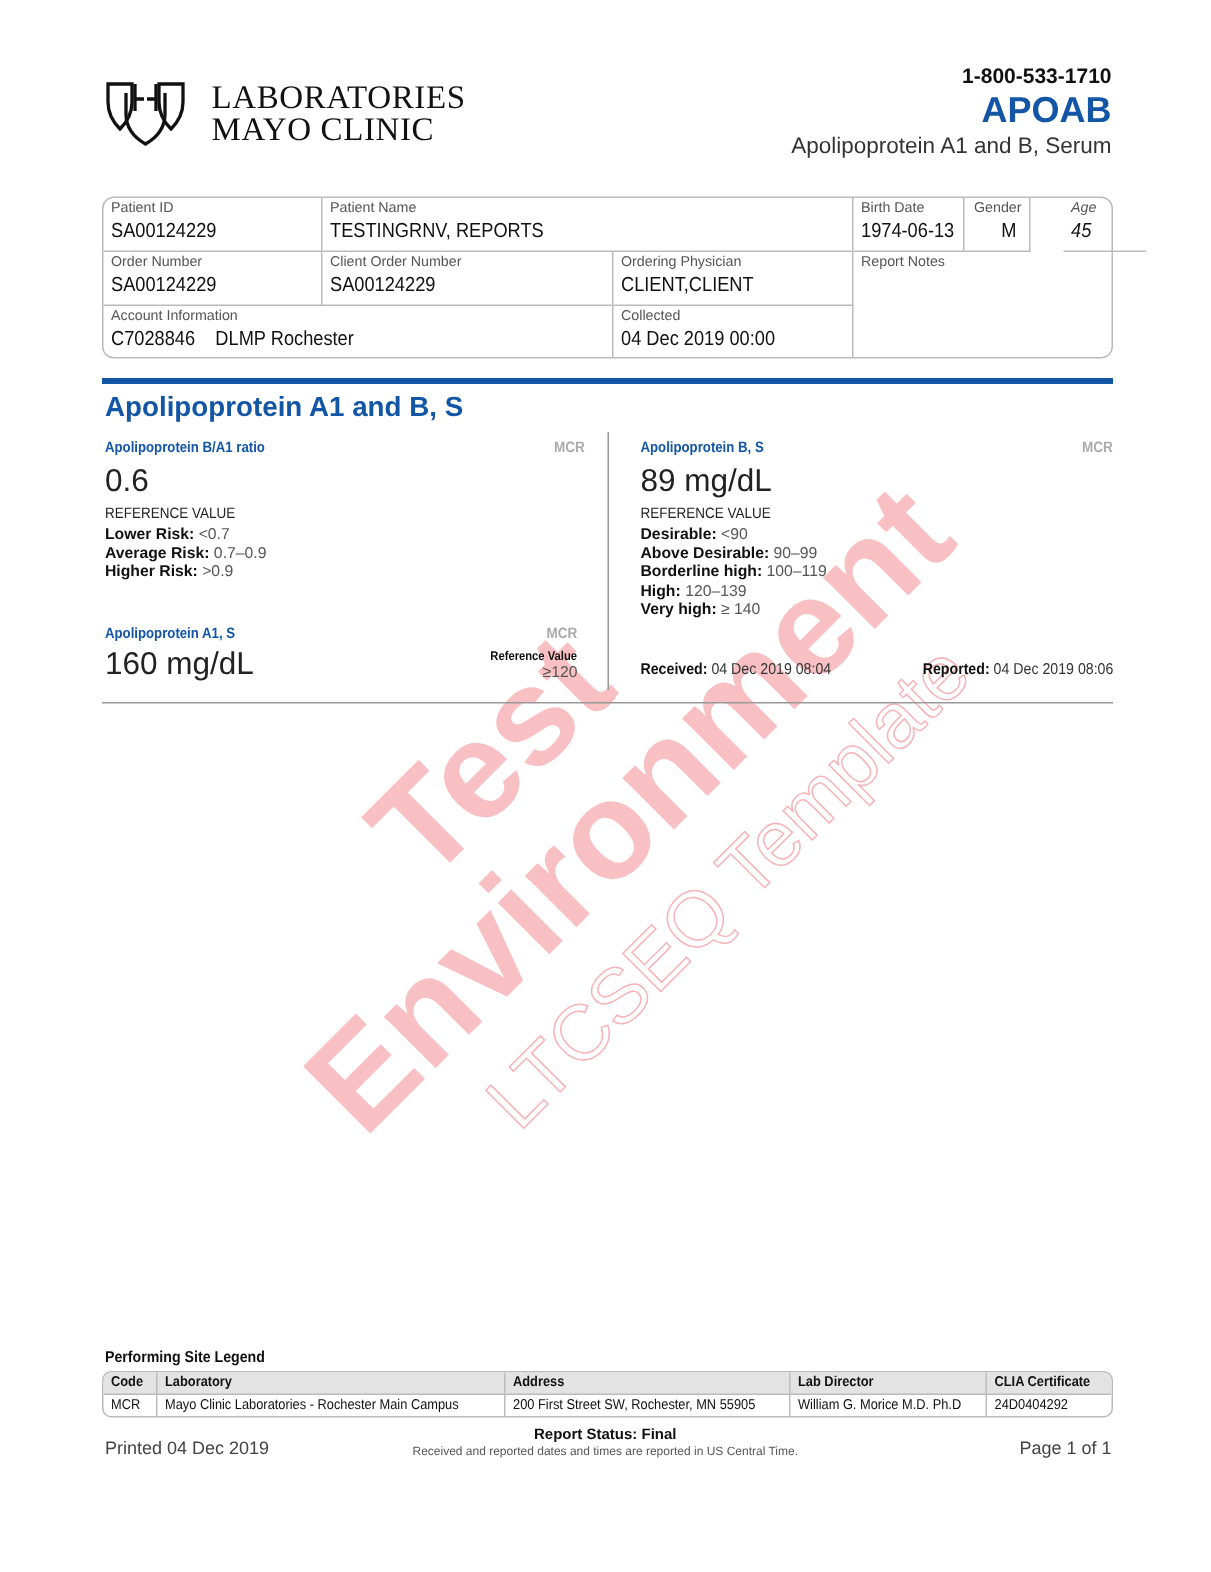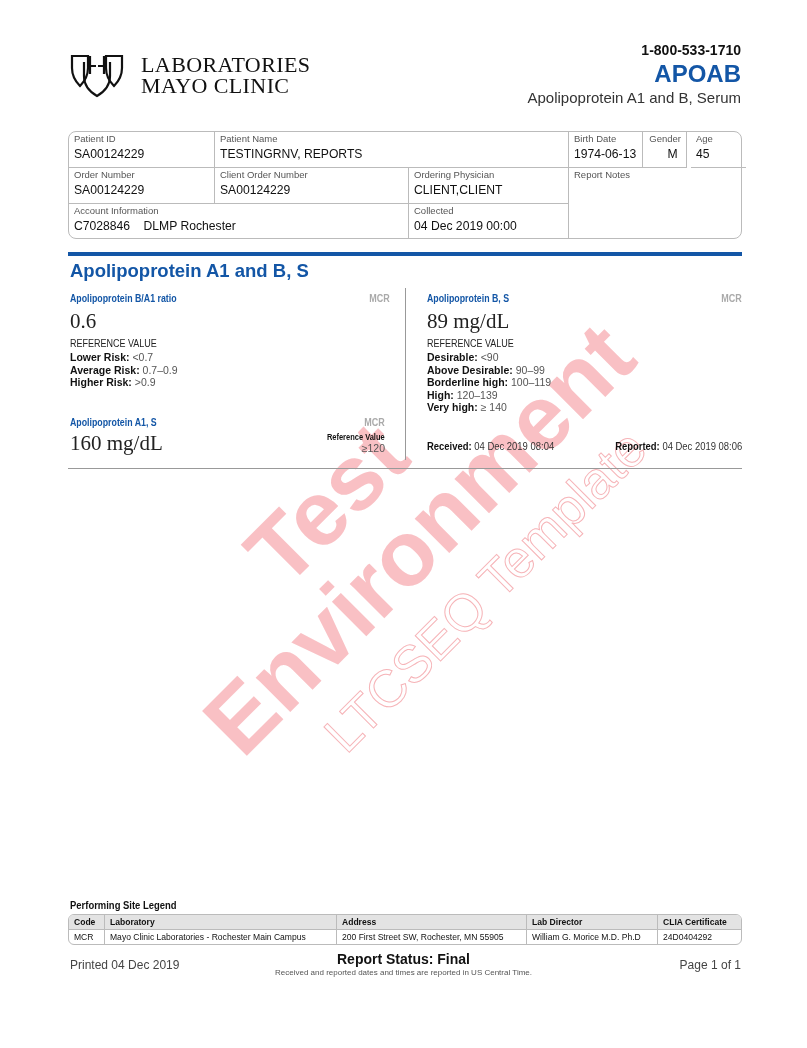--- a/index.html
+++ b/index.html
@@ -18,42 +18,42 @@
   .ptable { position: absolute; left: 68px; top: 131px; width: 674px; height: 108px; border: 1px solid #bbb; border-radius: 8px; }
   .cell { position: absolute; border-color: #bbb; border-style: solid; border-width: 0; padding: 1px 5px; }
   .cell .lbl { font-size: 9.5px; color: #555; line-height: 12px; }
   .cell .val { font-family: "Liberation Sans", sans-serif; font-size: 13.5px; color: #111; margin-top: 1px; transform: scaleX(0.9); transform-origin: left; white-space: nowrap; }
 
   .bluebar { position: absolute; left: 68px; top: 252px; width: 674px; height: 4px; background: #1356a6; }
   .sec-title { position: absolute; left: 70px; top: 260px; font-size: 18.5px; font-weight: bold; color: #1356a6; }
 
   .test-name { font-size: 10px; font-weight: bold; color: #1356a6; transform: scaleX(0.88); transform-origin: left; white-space: nowrap; }
   .mcr { font-size: 10px; font-weight: bold; color: #aaa; position: absolute; transform: scaleX(0.9); transform-origin: right; }
-  .result { font-size: 21px; color: #222; font-family: Liberation Serif, serif; }
+  .result { font-size: 21px; color: #222; }
   .refhdr { font-size: 10px; color: #222; transform: scaleX(0.9); transform-origin: left; white-space: nowrap; }
   .refline { font-size: 10.5px; color: #555; line-height: 12.5px; white-space: nowrap; }
   .refline b { color: #111; }
 
   .vdivider { position: absolute; left: 405px; top: 288px; width: 1px; height: 172px; background: #999; }
   .hline { position: absolute; left: 68px; top: 468px; width: 674px; height: 1px; background: #999; }
 
   .watermark { position: absolute; pointer-events: none; }
 
   .legend-title { position: absolute; left: 70px; top: 899px; font-size: 10.5px; font-weight: bold; color: #111; transform: scaleX(0.9); transform-origin: left; }
   .ltable { position: absolute; left: 68px; top: 914px; width: 674px; height: 31px; border: 1px solid #bbb; border-radius: 6px; overflow: hidden; }
   .lrow { display: flex; height: 15px; }
   .lrow.head { background: #e3e3e3; border-bottom: 1px solid #bbb; }
   .lcell { font-size: 9.5px; padding: 1px 5px; border-right: 1px solid #bbb; white-space: nowrap; overflow: hidden; color: #111; }
   .lcell:last-child { border-right: 0; }
   .lcell span { display: inline-block; transform: scaleX(0.9); transform-origin: left; }
   .lrow.head .lcell { font-weight: bold; }
 
   .printed { position: absolute; left: 70px; top: 958px; font-size: 12px; color: #444; }
   .status { position: absolute; left: 0; width: 807px; top: 951px; text-align: center; }
-  .status .st { font-size: 14px; font-weight: bold; color: #111; }
+  .status .st { font-size: 10px; font-weight: bold; color: #111; }
   .status .note { font-size: 8px; color: #555; margin-top: 1px; }
   .page { position: absolute; right: 66px; top: 958px; font-size: 12px; color: #444; }
 </style>
 </head>
 <body>
 
 <div class="logo">
   <svg viewBox="0 0 54 46">
     <g fill="none" stroke="#111" stroke-width="2.2">
       <path d="M2 4 H18 V16 C18 26 12 32 10 34 C6 30 2 24 2 16 Z"></path>
@@ -84,21 +84,21 @@
     <div class="val">TESTINGRNV, REPORTS</div>
   </div>
   <div class="cell" style="left:500px;top:0;width:74px;height:36px;border-right-width:1px;border-bottom-width:1px;">
     <div class="lbl">Birth Date</div>
     <div class="val">1974-06-13</div>
   </div>
   <div class="cell" style="left:574px;top:0;width:44px;height:36px;border-right-width:1px;border-bottom-width:1px;text-align:right;">
     <div class="lbl">Gender</div>
     <div class="val">M</div>
   </div>
-  <div class="cell" style="left:622px;top:0;width:55px;height:36px;border-bottom-width:1px;">
+  <div class="cell" style="left:640px;top:0;width:55px;height:36px;border-bottom-width:1px;font-style:italic;">
     <div class="lbl">Age</div>
     <div class="val">45</div>
   </div>
 
   <div class="cell" style="left:0;top:36px;width:146px;height:36px;border-right-width:1px;border-bottom-width:1px;">
     <div class="lbl">Order Number</div>
     <div class="val">SA00124229</div>
   </div>
   <div class="cell" style="left:146px;top:36px;width:194px;height:36px;border-right-width:1px;border-bottom-width:1px;">
     <div class="lbl">Client Order Number</div>

